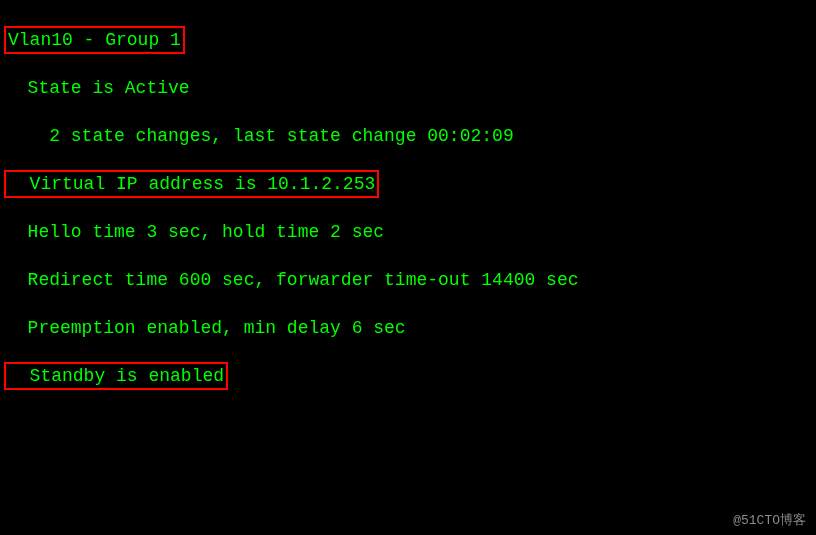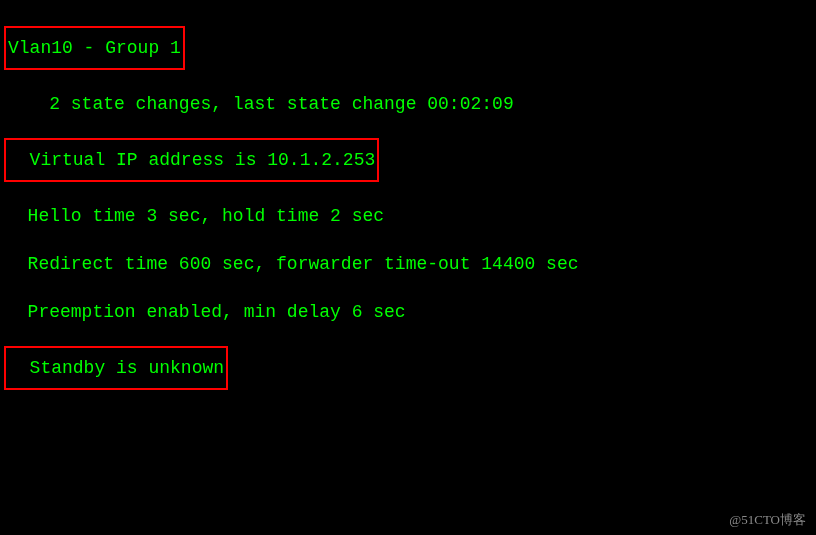--- a/index.html
+++ b/index.html
@@ -1,31 +1,32 @@
 <!DOCTYPE html>
 <html><head>
 <meta charset="utf-8">
 <style>
   html,body{margin:0;padding:0;background:#000;width:816px;height:535px;overflow:hidden}
   .term{font-family:"Courier New",Courier,monospace;font-size:18px;line-height:24px;color:#00ff00;padding:4px 6px;white-space:pre;position:relative}
-  .boxed{display:inline-block;border:2px solid #ff0000;padding:8px 2px;margin:-2px -2px}
-  .wm{position:absolute;right:10px;bottom:6px;color:#8a8a8a;font-family:Liberation Serif, serif;font-size:13px}
+  .boxed{display:inline-block;border:2px solid #ff0000;padding:0 2px;margin:-2px -2px}
+  .wm{position:absolute;right:10px;bottom:6px;color:#8a8a8a;font-family:Liberation Mono, monospace;font-size:13px}
   .line{display:block}
 </style>
 </head>
 <body>
 
 <div class="term">
 <span class="line"><span class="boxed">Vlan10 - Group 1</span></span>
+<span class="line">  State is Active</span>
 <span class="line">    2 state changes, last state change 00:02:09</span>
 <span class="line"><span class="boxed">  Virtual IP address is 10.1.2.253</span></span>
 <span class="line">  Hello time 3 sec, hold time 2 sec</span>
 <span class="line">  Redirect time 600 sec, forwarder time-out 14400 sec</span>
 <span class="line">  Preemption enabled, min delay 6 sec</span>
-<span class="line"><span class="boxed">  Standby is unknown</span></span>
+<span class="line"><span class="boxed">  Standby is enabled</span></span>
 
 
 
 
 
 
 
 
 
 

